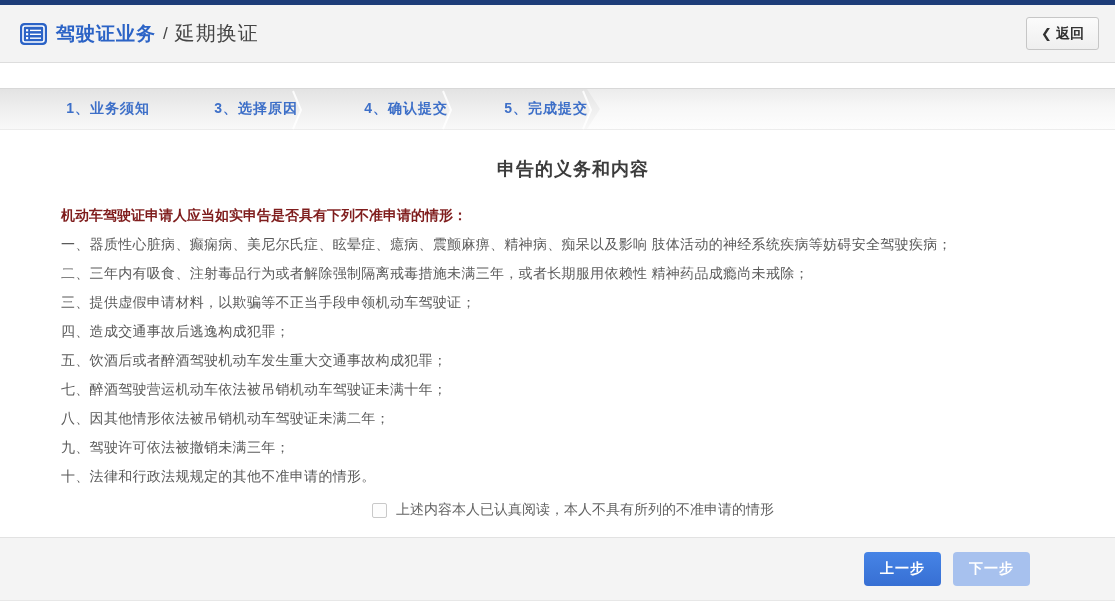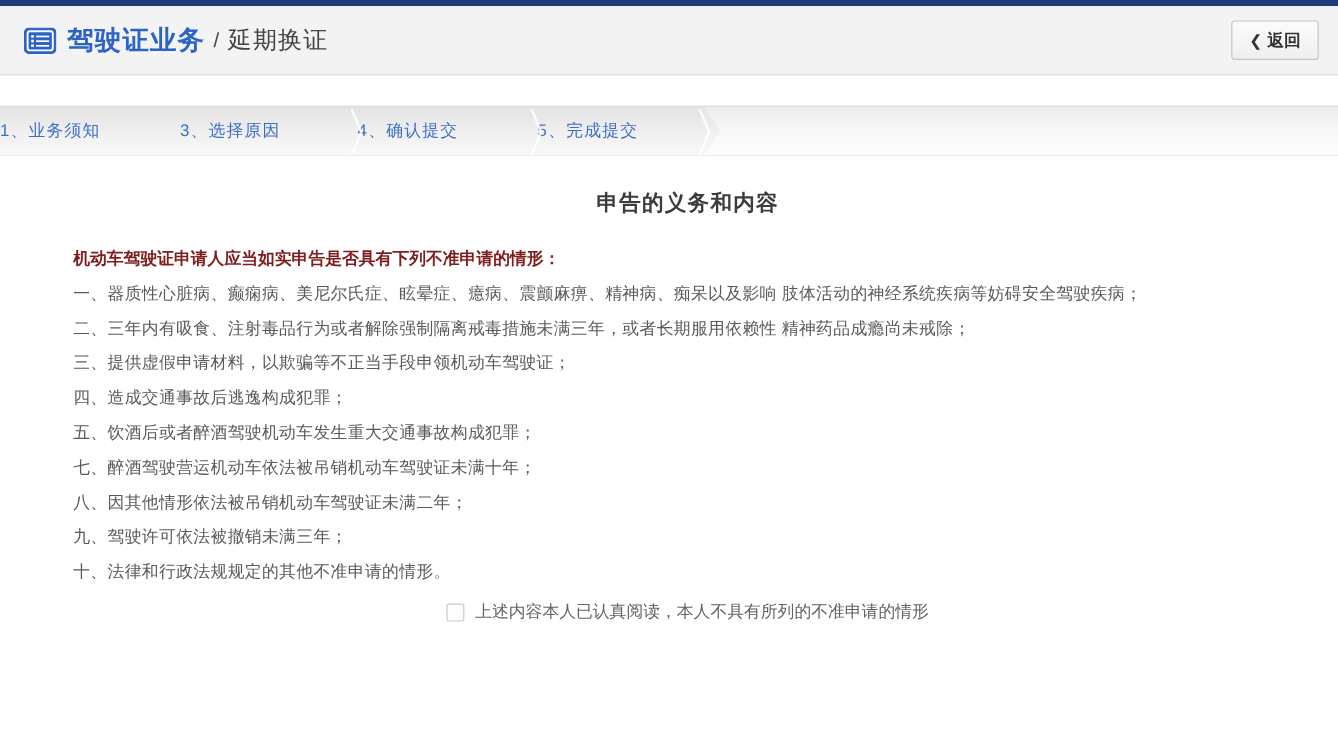--- a/index.html
+++ b/index.html
@@ -34,21 +34,21 @@
     flex: 1;
   }
   .list-icon {
     width: 27px;
     height: 22px;
     margin-right: 9px;
     display: inline-block;
   }
   .crumb-primary {
     color: #2b63c6;
-    font-size: 22px;
+    font-size: 19px;
     font-weight: bold;
     letter-spacing: 1px;
   }
   .crumb-sep {
     color: #444;
     font-size: 17px;
     margin: 0 7px;
   }
   .crumb-secondary {
     color: #444;
@@ -84,23 +84,23 @@
     height: 42px;
     display: flex;
     background: linear-gradient(180deg, #e3e3e3 0%, #f0f0f0 55%, #f9f9f9 100%);
     border-top: 1px solid #d8d8d8;
     border-bottom: 1px solid #ececec;
   }
   .step {
     position: relative;
     display: flex;
     align-items: center;
-    justify-content: flex-start;
-    font-size: 14px;
-    font-weight: normal;
+    justify-content: flex-end;
+    font-size: 14px;
+    font-weight: bold;
     color: #3d6fc8;
     letter-spacing: 1px;
   }
   .step-1 { width: 150px; }
   .step-2 { width: 157px; }
   .step-3 { width: 148px; }
   .step-4 { width: 150px; }
   .step-5 { width: 140px; }
   .step.active {
     background: linear-gradient(180deg, #4486ec 0%, #2e6fd9 100%);
@@ -282,14 +282,18 @@
       <li>八、因其他情形依法被吊销机动车驾驶证未满二年；</li>
       <li>九、驾驶许可依法被撤销未满三年；</li>
       <li>十、法律和行政法规规定的其他不准申请的情形。</li>
     </ul>
     <div class="agreement-row">
       <span class="checkbox"></span>
       <span class="agreement-label">上述内容本人已认真阅读，本人不具有所列的不准申请的情形</span>
     </div>
   </div>
 
+  <div class="footer">
+    <button class="btn btn-prev">上一步</button>
+    <button class="btn btn-next">下一步</button>
+  </div>
 
 </div>
 
 </body></html>

